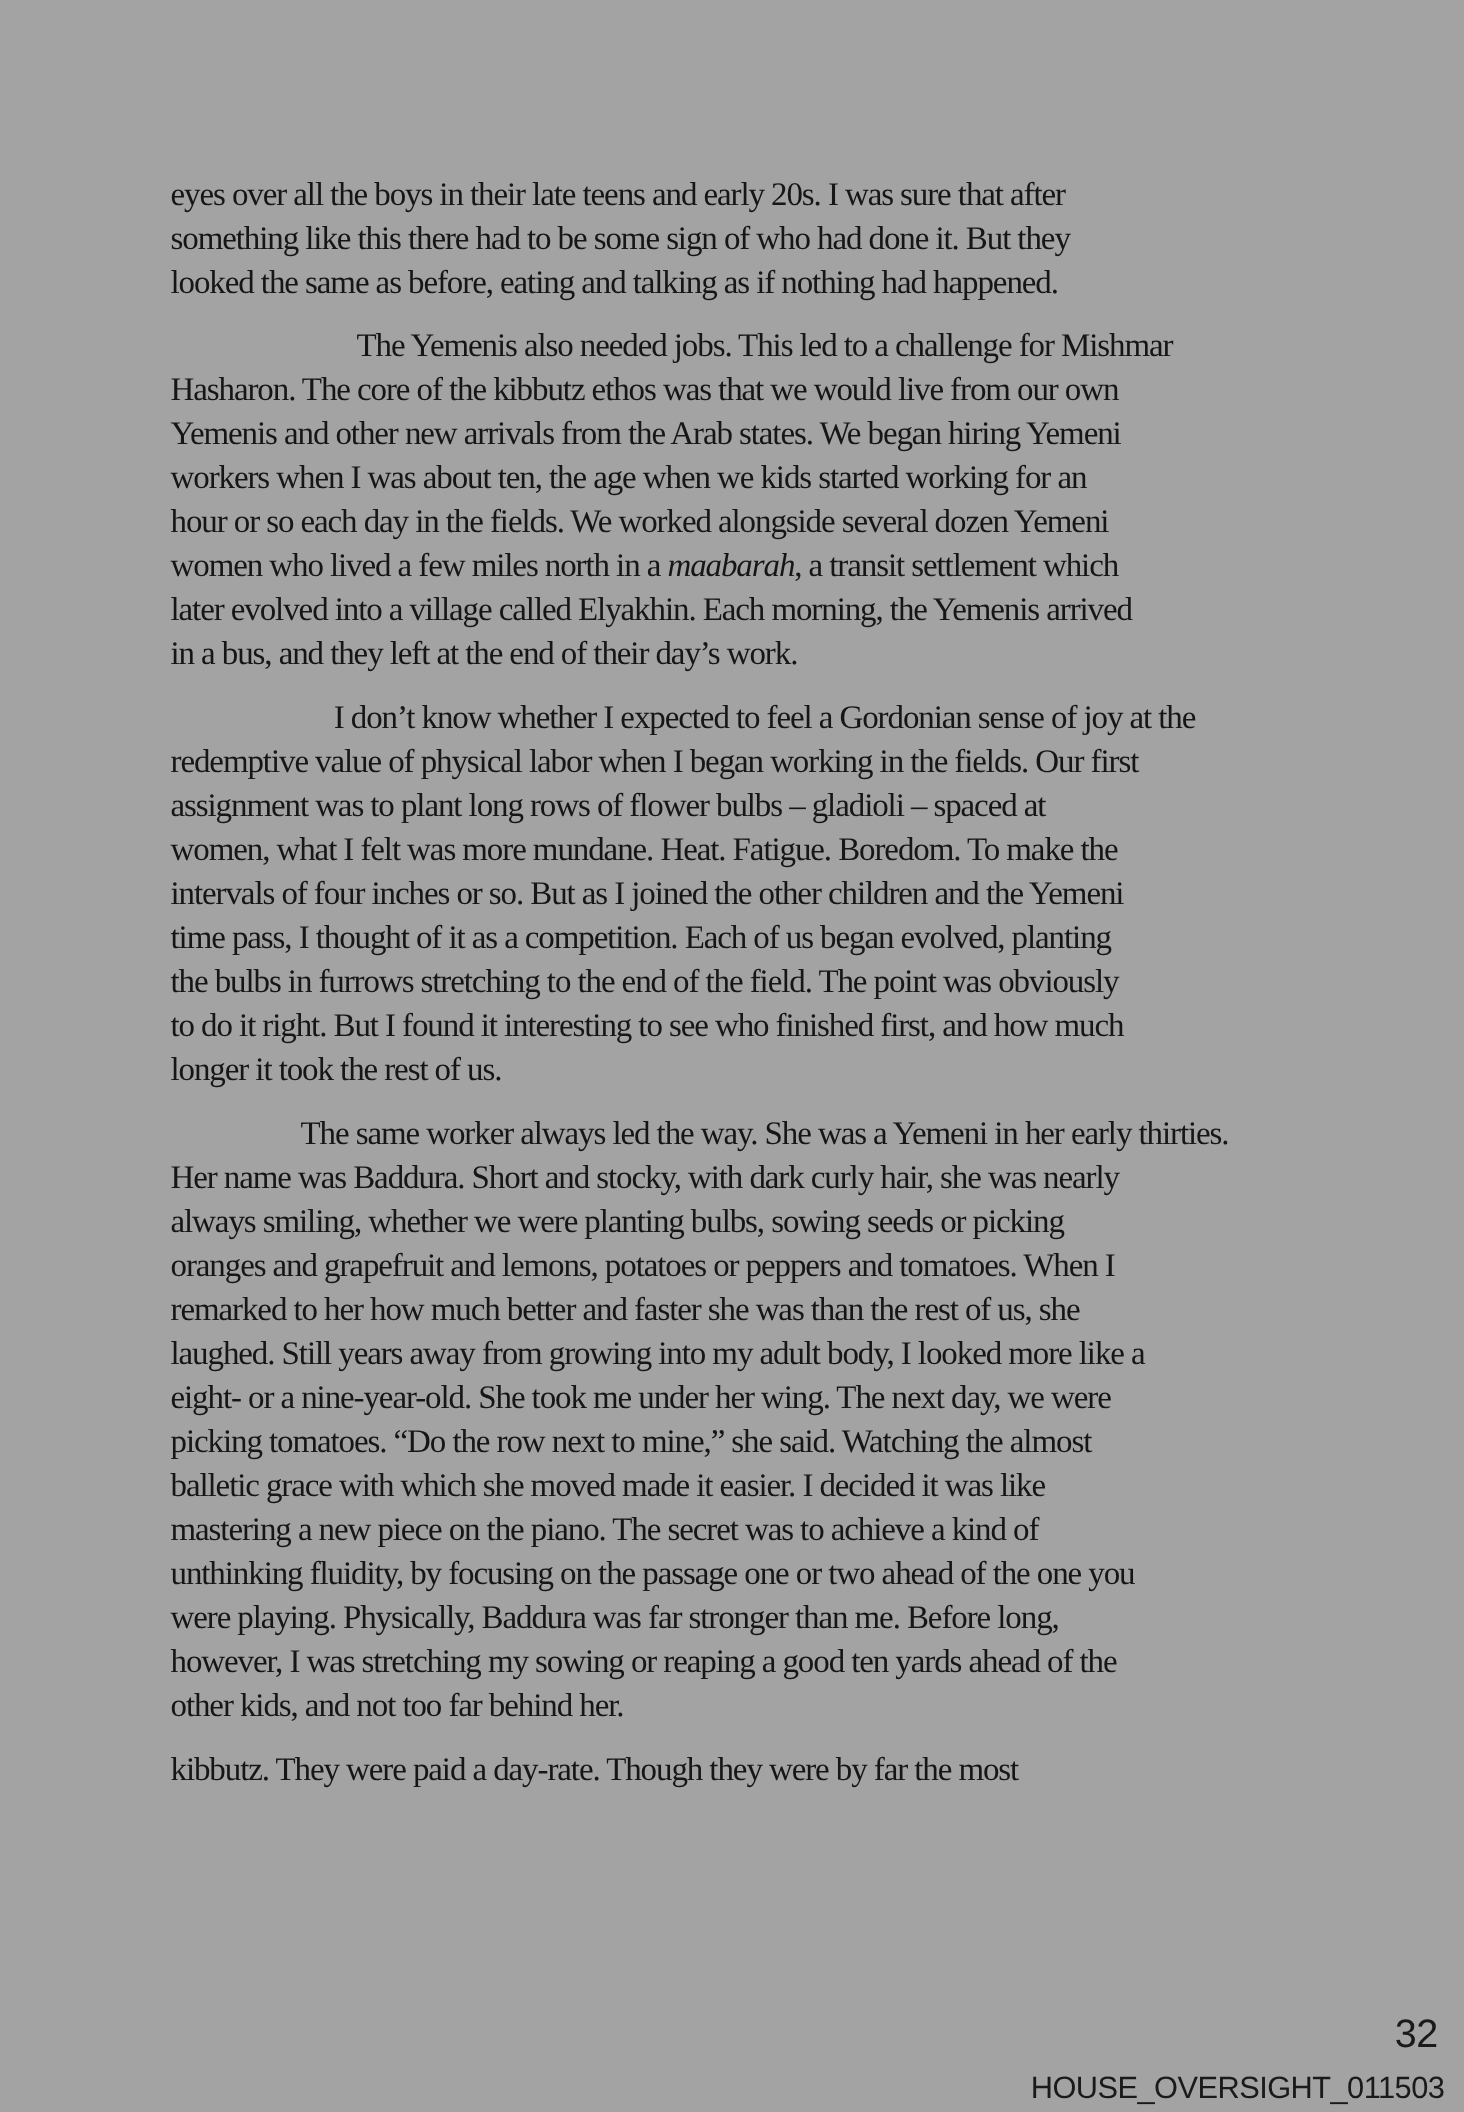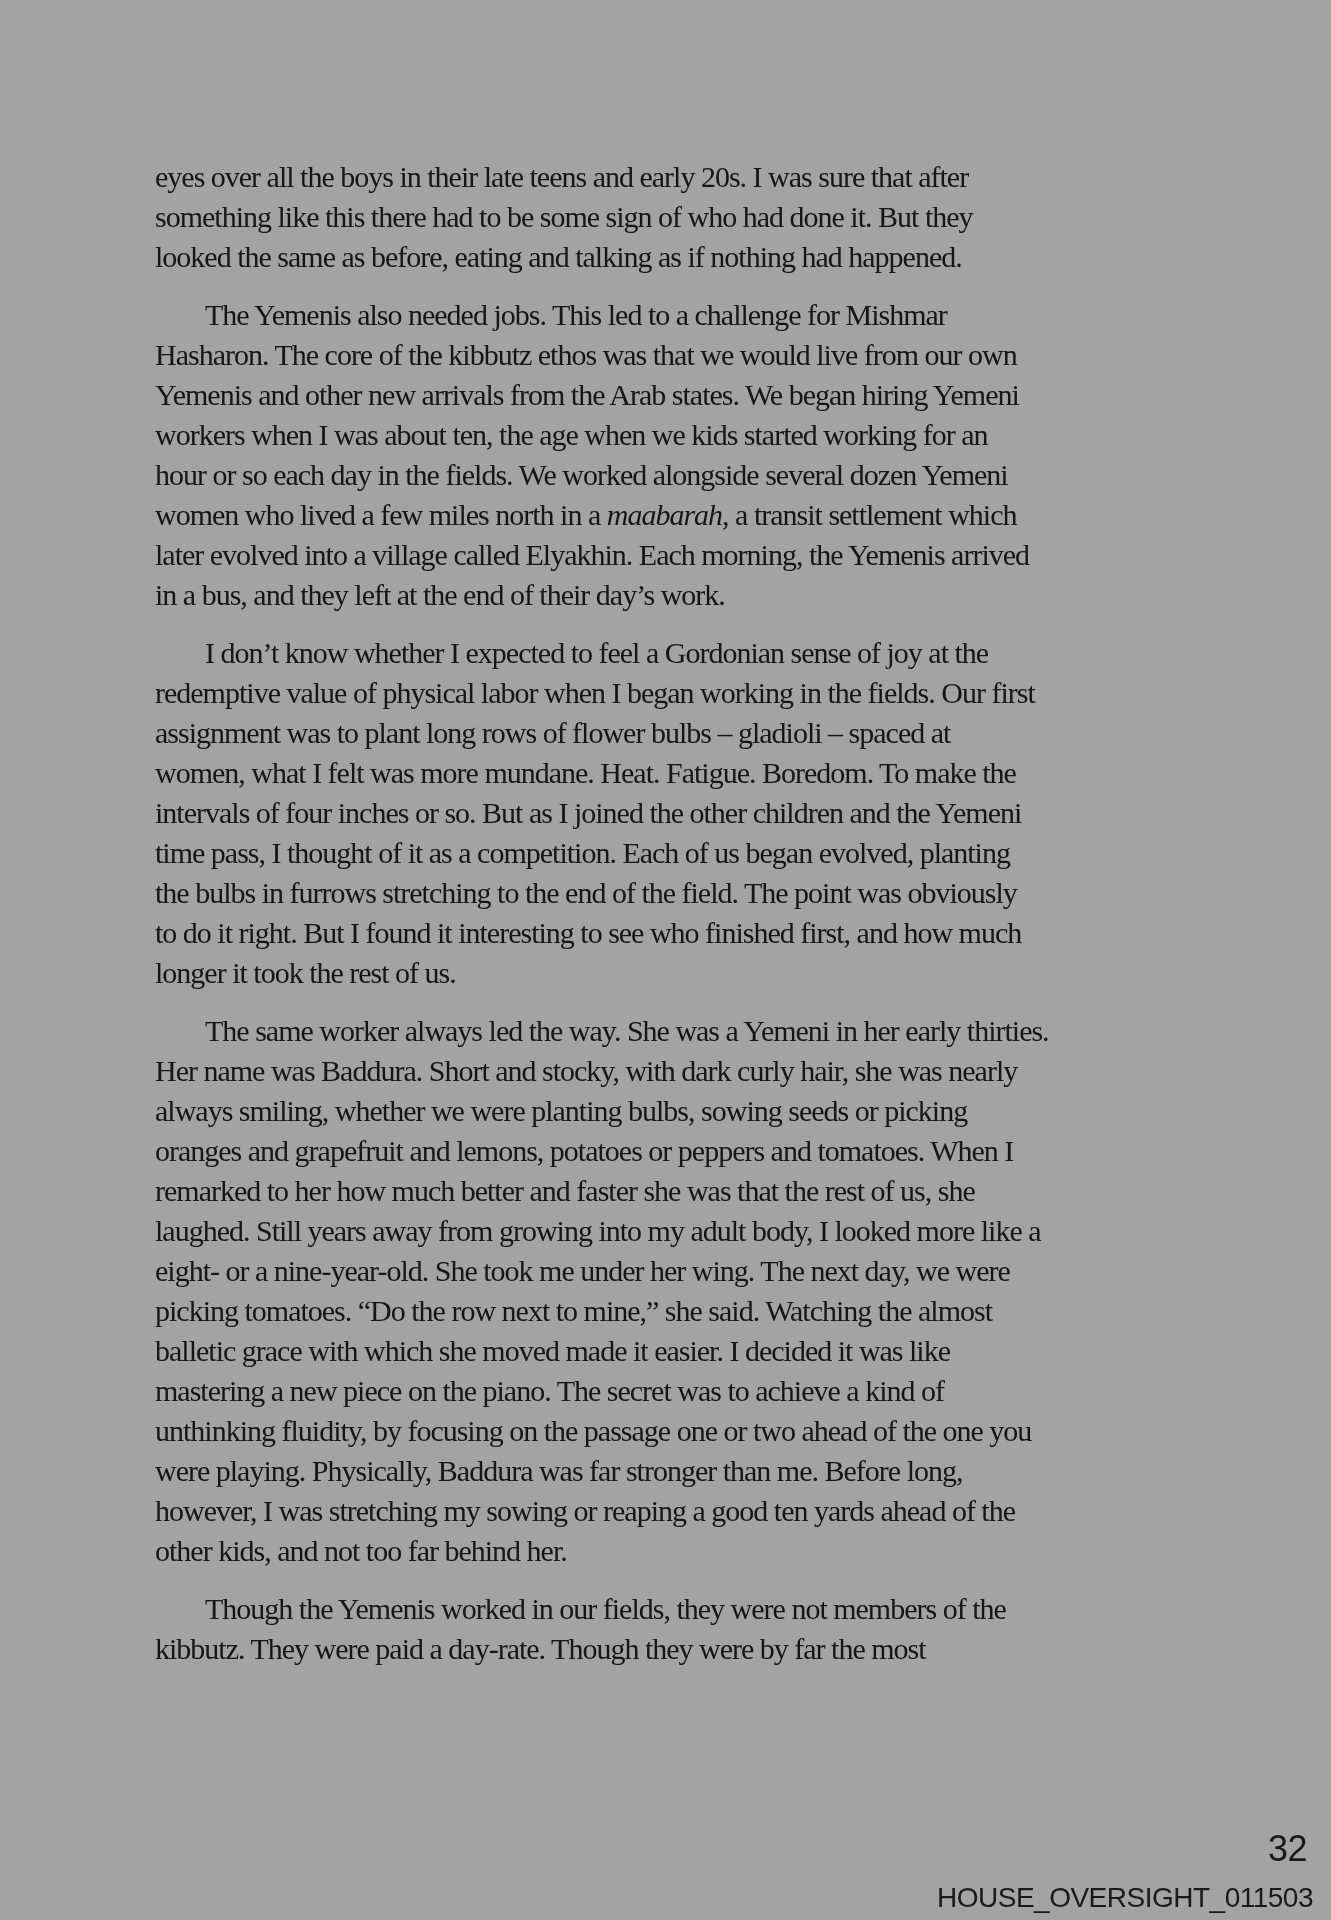--- a/index.html
+++ b/index.html
@@ -20,21 +20,21 @@
     top: 157px;
     width: 1030px;
     font-family: "Liberation Serif", serif;
     font-size: 30px;
     line-height: 40px;
     letter-spacing: -1px;
     color: #161616;
   }
   .para { margin: 0 0 18px 0; }
   .ln { white-space: nowrap; }
-  .ind { text-indent: 50px; }
+  .ind { text-indent: 50px; text-align: center; }
   .it { font-style: italic; }
   .page-number {
     position: absolute;
     top: 1828px;
     right: 24px;
     font-family: "Liberation Sans", sans-serif;
     font-size: 36px;
     letter-spacing: -0.5px;
     color: #1a1a1a;
   }
@@ -83,34 +83,33 @@
       <div class="ln">the bulbs in furrows stretching to the end of the field. The point was obviously</div>
       <div class="ln">to do it right. But I found it interesting to see who finished first, and how much</div>
       <div class="ln">longer it took the rest of us.</div>
     </div>
 
     <div class="para">
       <div class="ln ind">The same worker always led the way. She was a Yemeni in her early thirties.</div>
       <div class="ln">Her name was Baddura. Short and stocky, with dark curly hair, she was nearly</div>
       <div class="ln">always smiling, whether we were planting bulbs, sowing seeds or picking</div>
       <div class="ln">oranges and grapefruit and lemons, potatoes or peppers and tomatoes. When I</div>
-      <div class="ln">remarked to her how much better and faster she was that the rest of us, she</div>
+      <div class="ln">remarked to her how much better and faster she was than the rest of us, she</div>
       <div class="ln">laughed. Still years away from growing into my adult body, I looked more like a</div>
       <div class="ln">eight- or a nine-year-old. She took me under her wing. The next day, we were</div>
       <div class="ln">picking tomatoes. “Do the row next to mine,” she said. Watching the almost</div>
       <div class="ln">balletic grace with which she moved made it easier. I decided it was like</div>
       <div class="ln">mastering a new piece on the piano. The secret was to achieve a kind of</div>
       <div class="ln">unthinking fluidity, by focusing on the passage one or two ahead of the one you</div>
       <div class="ln">were playing. Physically, Baddura was far stronger than me. Before long,</div>
       <div class="ln">however, I was stretching my sowing or reaping a good ten yards ahead of the</div>
       <div class="ln">other kids, and not too far behind her.</div>
     </div>
 
     <div class="para">
-      <div class="ln ind">Though the Yemenis worked in our fields, they were not members of the</div>
       <div class="ln">kibbutz. They were paid a day-rate. Though they were by far the most</div>
     </div>
 
   </div>
 
   <div class="page-number">32</div>
   <div class="bates-stamp">HOUSE_OVERSIGHT_011503</div>
 
 </div>
 

